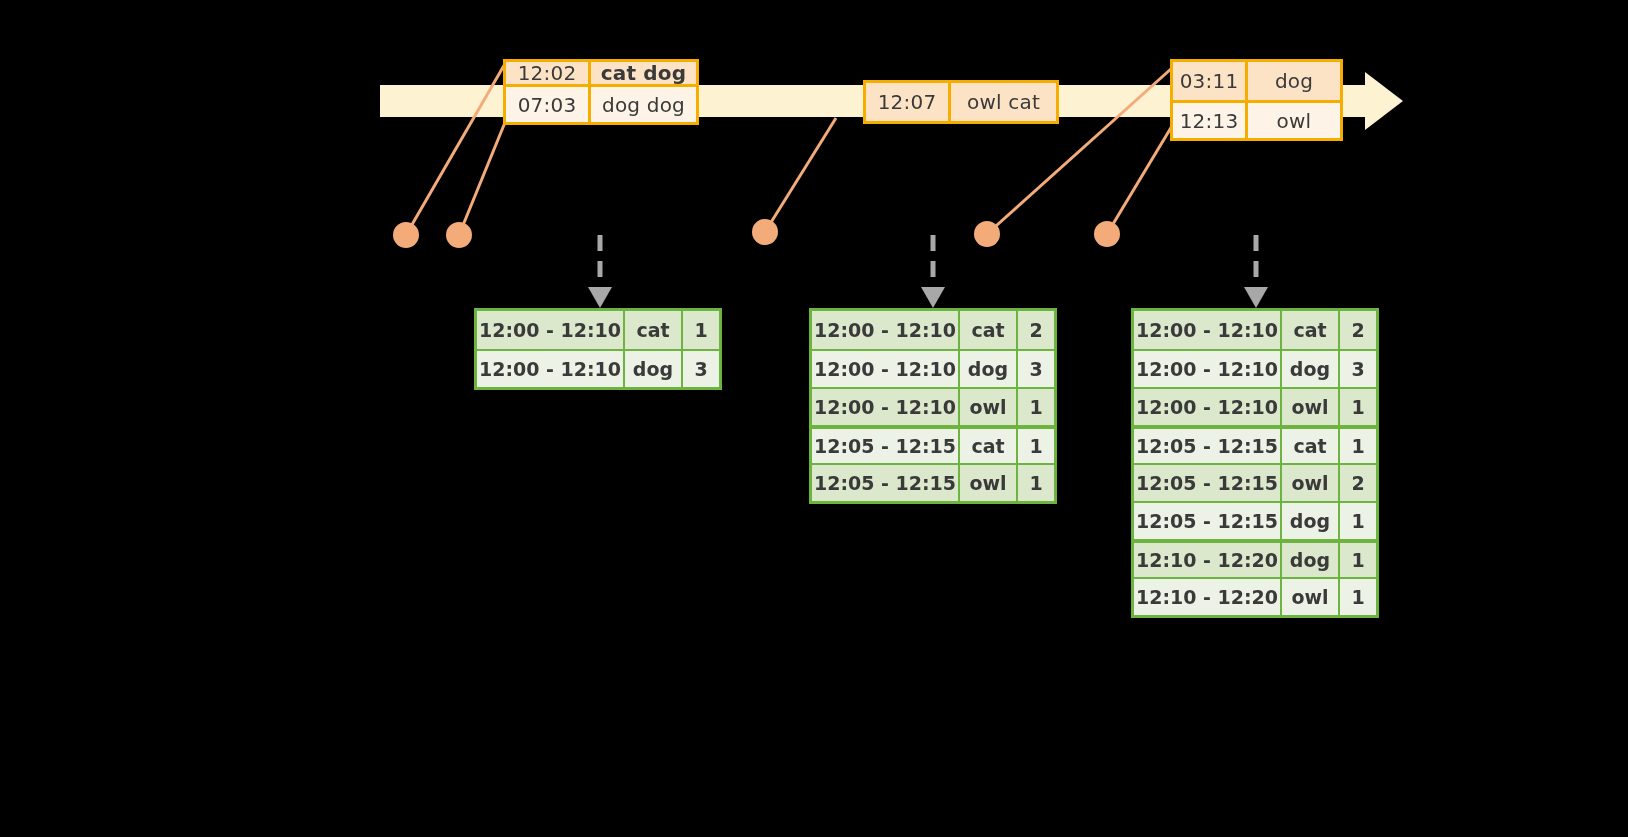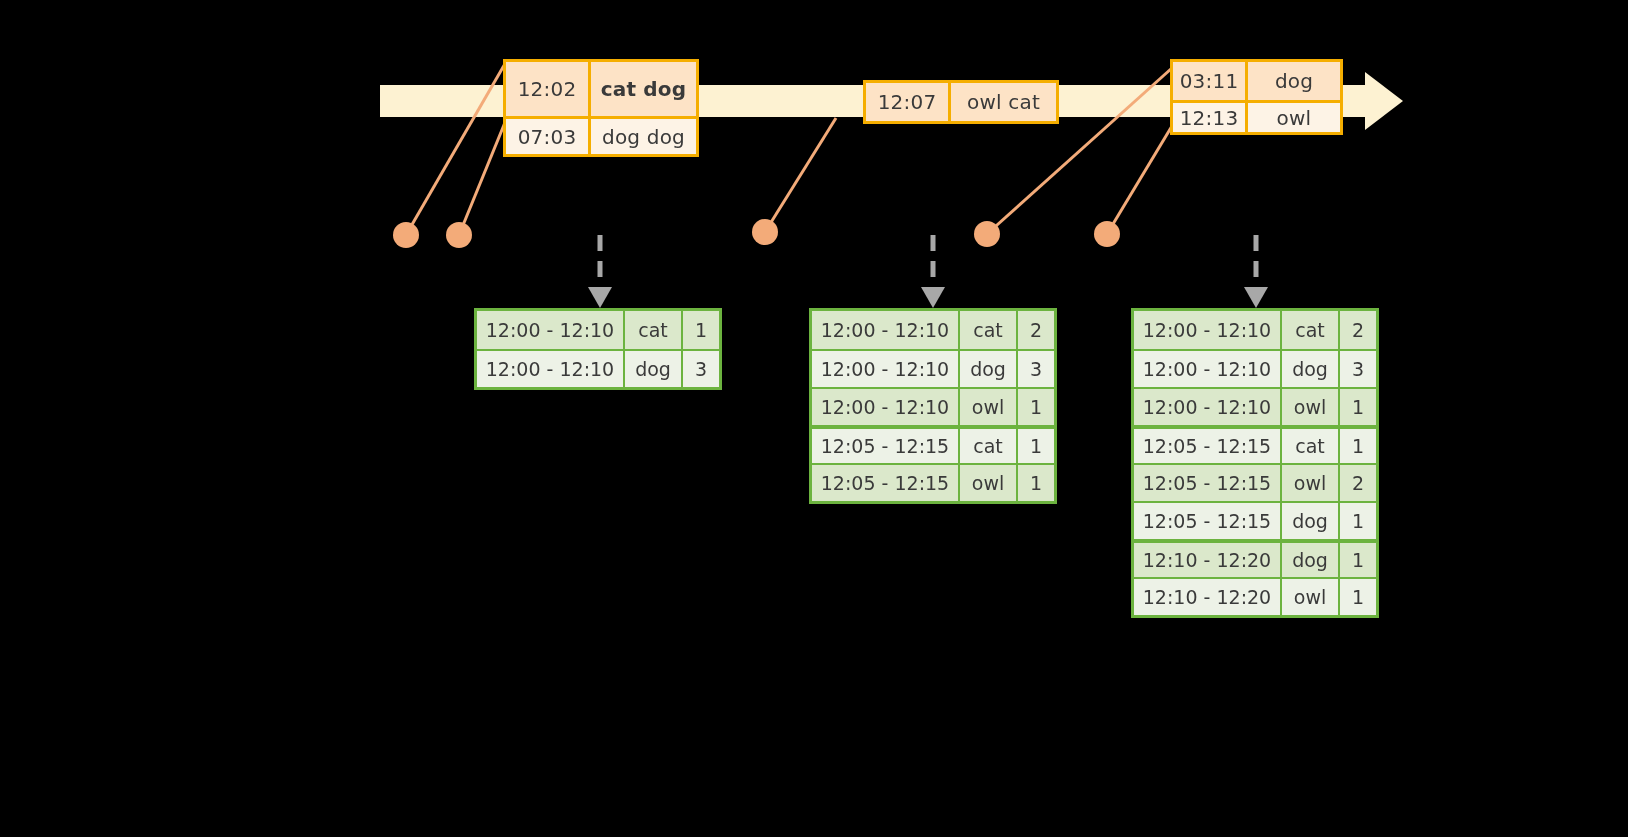--- a/index.html
+++ b/index.html
@@ -49,20 +49,21 @@
   .shade-a .ev-time, .shade-a .ev-words { background: #fde3c6; }
   .shade-b .ev-time, .shade-b .ev-words { background: #fdf3e6; }
 
   
   .result-table {
     position: absolute;
     border: 3px solid #6cb33f;
     background: #ffffff;
     display: flex;
     flex-direction: column;
+    font-weight: bold;
   }
   .res-row {
     display: flex;
     align-items: stretch;
     height: 38px;
   }
   .res-row + .res-row { border-top: 2px solid #6cb33f; }
   .res-row.group-start { border-top: 4px solid #6cb33f; }
   .res-win, .res-key, .res-cnt {
     display: flex;
@@ -111,21 +112,21 @@
       <line x1="1256" y1="235" x2="1256" y2="288"></line>
     </g>
     <g fill="#a8a8a8">
       <polygon points="588,287 612,287 600,308"></polygon>
       <polygon points="921,287 945,287 933,308"></polygon>
       <polygon points="1244,287 1268,287 1256,308"></polygon>
     </g>
   </svg>
 
   <div class="event-box" style="left:503px; top:59px; width:196px;">
-    <div class="event-row shade-a" style="height:54px;">
+    <div class="event-row shade-a" style="height:22px;">
       <div class="ev-time" style="width:85px;">12:02</div>
       <div class="ev-words" style="flex:1;font-weight:bold;">cat dog</div>
     </div>
     <div class="event-row shade-b" style="height:38px;">
       <div class="ev-time" style="width:85px;">07:03</div>
       <div class="ev-words" style="flex:1;">dog dog</div>
     </div>
   </div>
 
   <div class="event-box" style="left:863px; top:80px; width:196px;">
@@ -133,21 +134,21 @@
       <div class="ev-time" style="width:85px;">12:07</div>
       <div class="ev-words" style="flex:1;">owl cat</div>
     </div>
   </div>
 
   <div class="event-box" style="left:1170px; top:59px; width:173px;">
     <div class="event-row shade-a" style="height:38px;">
       <div class="ev-time" style="width:75px;">03:11</div>
       <div class="ev-words" style="flex:1;">dog</div>
     </div>
-    <div class="event-row shade-b" style="height:32px;">
+    <div class="event-row shade-b" style="height:38px;">
       <div class="ev-time" style="width:75px;">12:13</div>
       <div class="ev-words" style="flex:1;">owl</div>
     </div>
   </div>
 
   <div class="result-table" style="left:474px; top:308px; width:248px;">
       <div class="res-row tone-a">
         <div class="res-win" style="width: 148px;">12:00 - 12:10</div>
         <div class="res-key" style="width: 58px;">cat</div>
         <div class="res-cnt" style="flex: 1 1 0%;">1</div>

